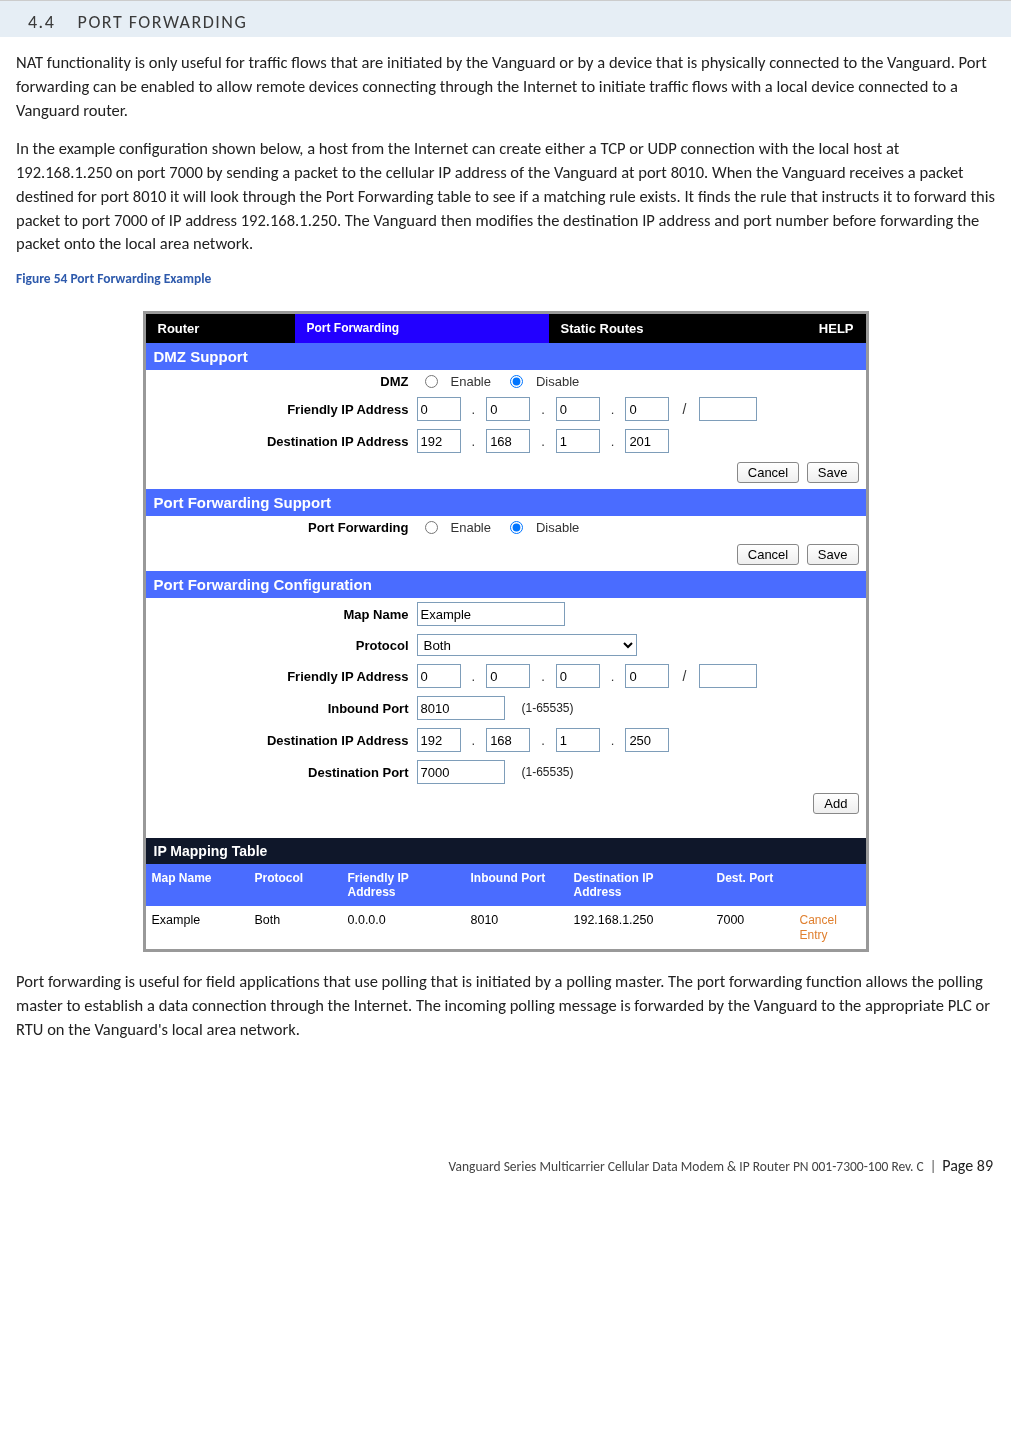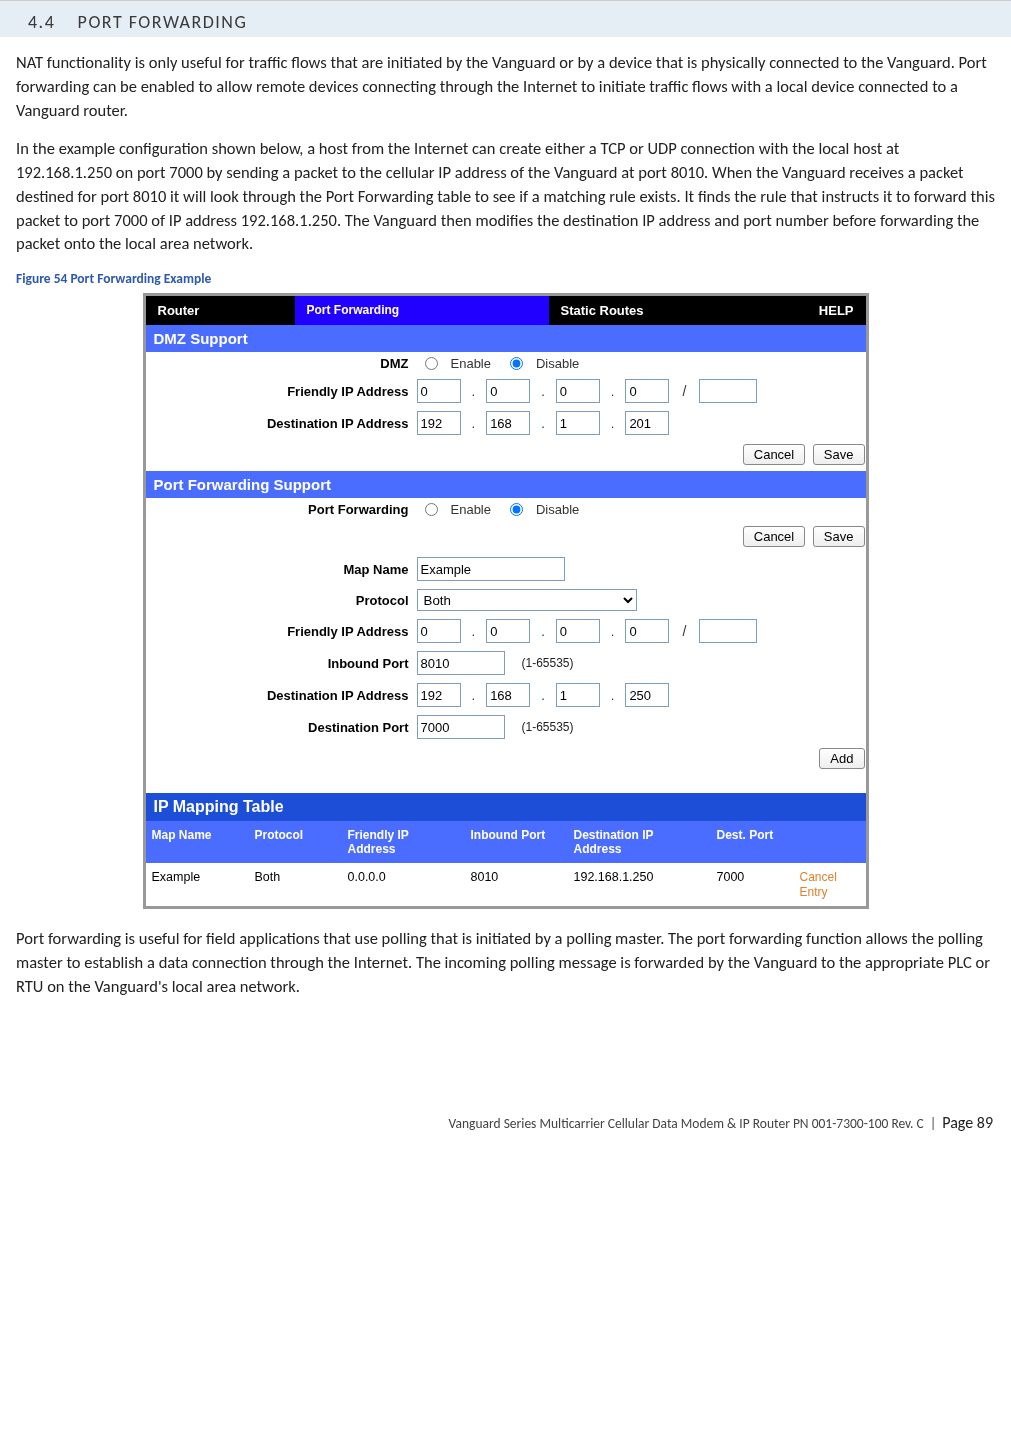--- a/index.html
+++ b/index.html
@@ -26,21 +26,21 @@
     color: #222;
     padding: 0 16px;
     line-height: 1.45;
     margin: 14px 0;
   }
   .fig-caption {
     color: #2e5aac;
     font-weight: bold;
     font-size: 13.5px;
     padding: 0 16px;
-    margin: 8px 0 6px 0;
+    margin: 8px 0 24px 0;
   }
   .router-ui {
     width: 720px;
     margin: 0 auto 18px auto;
     border: 3px solid #999;
     font-family: Verdana, Arial, sans-serif;
     font-size: 13px;
   }
   .ru-tabbar {
     display: flex;
@@ -57,23 +57,23 @@
   .ru-tab.spacer { flex: 1; }
   .ru-tab.help { text-align: right; }
   .ru-section {
     background: #4a6cff;
     color: #fff;
     font-weight: bold;
     padding: 5px 8px;
     font-size: 15px;
   }
   .ru-section.dark {
-    background: #1d4ed8;
+    background: #0f172a;
     color:#fff;
-    font-size:16px;
+    font-size:14px;
   }
   .ru-row {
     display: flex;
     align-items: center;
     border-bottom: 0;
     padding: 4px 8px;
   }
   .ru-label {
     width: 255px;
     text-align: right;
@@ -91,21 +91,21 @@
     background:#fff;
     height:18px;
   }
   .ip-oct { width: 36px; }
   .txt-med { width: 140px; }
   .txt-sm { width: 80px; }
   .sel { width: 220px; border:1px solid #7e9db9; background:#fff; padding:1px 2px; height:22px;}
   .radio { margin: 0 2px 0 8px; }
   .ru-btnrow {
     text-align: right;
-    padding: 5px 1px 6px 0;
+    padding: 5px 7px 6px 0;
   }
   .ru-btn {
     border: 1px solid #888;
     background: linear-gradient(#fff,#eee);
     padding: 2px 10px;
     font-size: 13px;
     border-radius:3px;
     margin-left:4px;
   }
   .hint { font-size:12px; color:#222; margin-left:6px;}
@@ -208,20 +208,21 @@
       <input type="radio" class="radio" checked="" style="">
       <span>Disable</span>
     </div>
   </div>
 
   <div class="ru-btnrow">
     <button class="ru-btn">Cancel</button>
     <button class="ru-btn">Save</button>
   </div>
 
+  <div class="ru-section">Port Forwarding Configuration</div>
 
   <div class="ru-row">
     <div class="ru-label">Map Name</div>
     <div class="ru-field">
         <input class="ru-input txt-med" value="Example" style="">
       </div>
   </div>
 
   <div class="ru-row">
     <div class="ru-label">Protocol</div>

